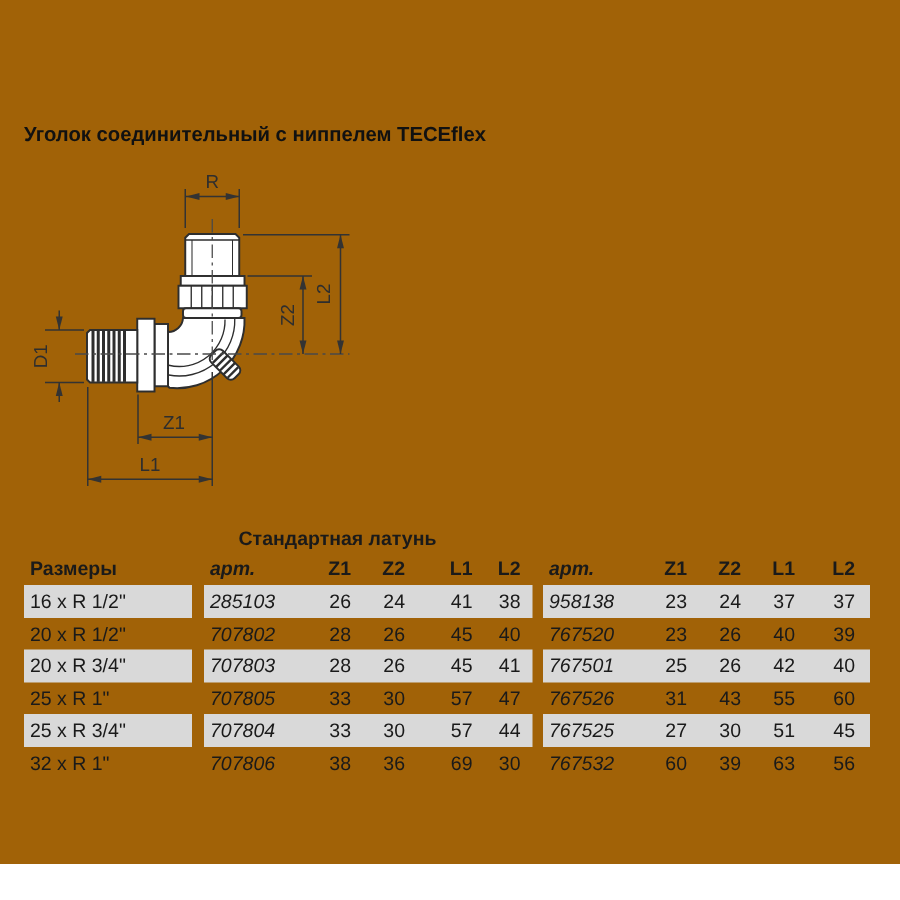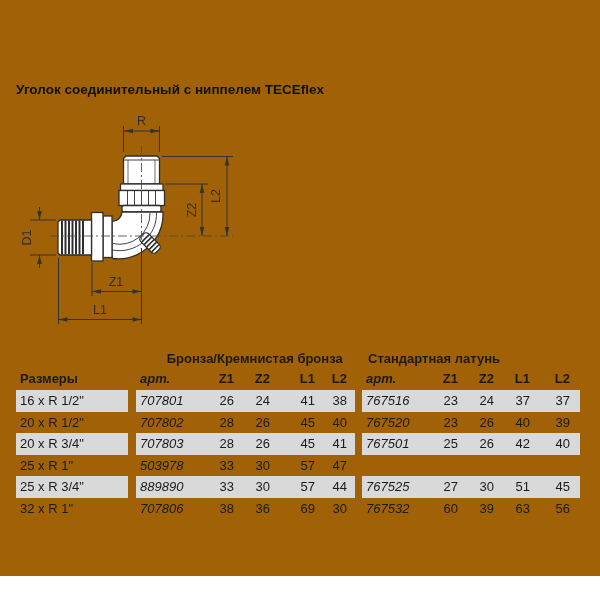--- a/index.html
+++ b/index.html
@@ -131,21 +131,20 @@
       <text x="116" y="286" text-anchor="middle">Z1</text>
       <text x="100" y="314" text-anchor="middle">L1</text>
       <text x="196" y="210" text-anchor="middle" transform="rotate(-90 196 210)">Z2</text>
       <text x="220" y="196" text-anchor="middle" transform="rotate(-90 220 196)">L2</text>
     </g>
   </svg>
 
   <div id="tbl">
     <div class="grp-row">
       <div class="grp-sp"></div>
-      <div class="grp-b">Бронза/Кремнистая бронза</div>
       <div class="grp-gap"></div>
       <div class="grp-s">Стандартная латунь</div>
     </div>
 
     <div class="t-row hdr">
       <div class="c-size">Размеры</div>
       <div class="gap1"></div>
       <div class="blk bz">
         <div class="c-art">арт.</div>
         <div class="c-z1 num">Z1</div>
@@ -161,29 +160,29 @@
         <div class="c-l1 num">L1</div>
         <div class="c-l2 num">L2</div>
       </div>
     </div>
 
     <div id="rows">
         <div class="t-row stripe">
     <div class="c-size">16 x R 1/2"</div>
     <div class="gap1"></div>
     <div class="blk bz">
-      <div class="c-art">707801</div>
+      <div class="c-art">285103</div>
       <div class="c-z1 num">26</div>
       <div class="c-z2 num">24</div>
       <div class="c-l1 num">41</div>
       <div class="c-l2 num">38</div>
     </div>
     <div class="gap2"></div>
     <div class="blk st">
-      <div class="c-art">767516</div>
+      <div class="c-art">958138</div>
       <div class="c-z1 num">23</div>
       <div class="c-z2 num">24</div>
       <div class="c-l1 num">37</div>
       <div class="c-l2 num">37</div>
     </div>
   </div>
         <div class="t-row">
     <div class="c-size">20 x R 1/2"</div>
     <div class="gap1"></div>
     <div class="blk bz">
@@ -218,33 +217,40 @@
       <div class="c-z1 num">25</div>
       <div class="c-z2 num">26</div>
       <div class="c-l1 num">42</div>
       <div class="c-l2 num">40</div>
     </div>
   </div>
         <div class="t-row">
     <div class="c-size">25 x R 1"</div>
     <div class="gap1"></div>
     <div class="blk bz">
-      <div class="c-art">503978</div>
+      <div class="c-art">707805</div>
       <div class="c-z1 num">33</div>
       <div class="c-z2 num">30</div>
       <div class="c-l1 num">57</div>
       <div class="c-l2 num">47</div>
     </div>
     <div class="gap2"></div>
+    <div class="blk st">
+      <div class="c-art">767526</div>
+      <div class="c-z1 num">31</div>
+      <div class="c-z2 num">43</div>
+      <div class="c-l1 num">55</div>
+      <div class="c-l2 num">60</div>
+    </div>
   </div>
         <div class="t-row stripe">
     <div class="c-size">25 x R 3/4"</div>
     <div class="gap1"></div>
     <div class="blk bz">
-      <div class="c-art">889890</div>
+      <div class="c-art">707804</div>
       <div class="c-z1 num">33</div>
       <div class="c-z2 num">30</div>
       <div class="c-l1 num">57</div>
       <div class="c-l2 num">44</div>
     </div>
     <div class="gap2"></div>
     <div class="blk st">
       <div class="c-art">767525</div>
       <div class="c-z1 num">27</div>
       <div class="c-z2 num">30</div>

